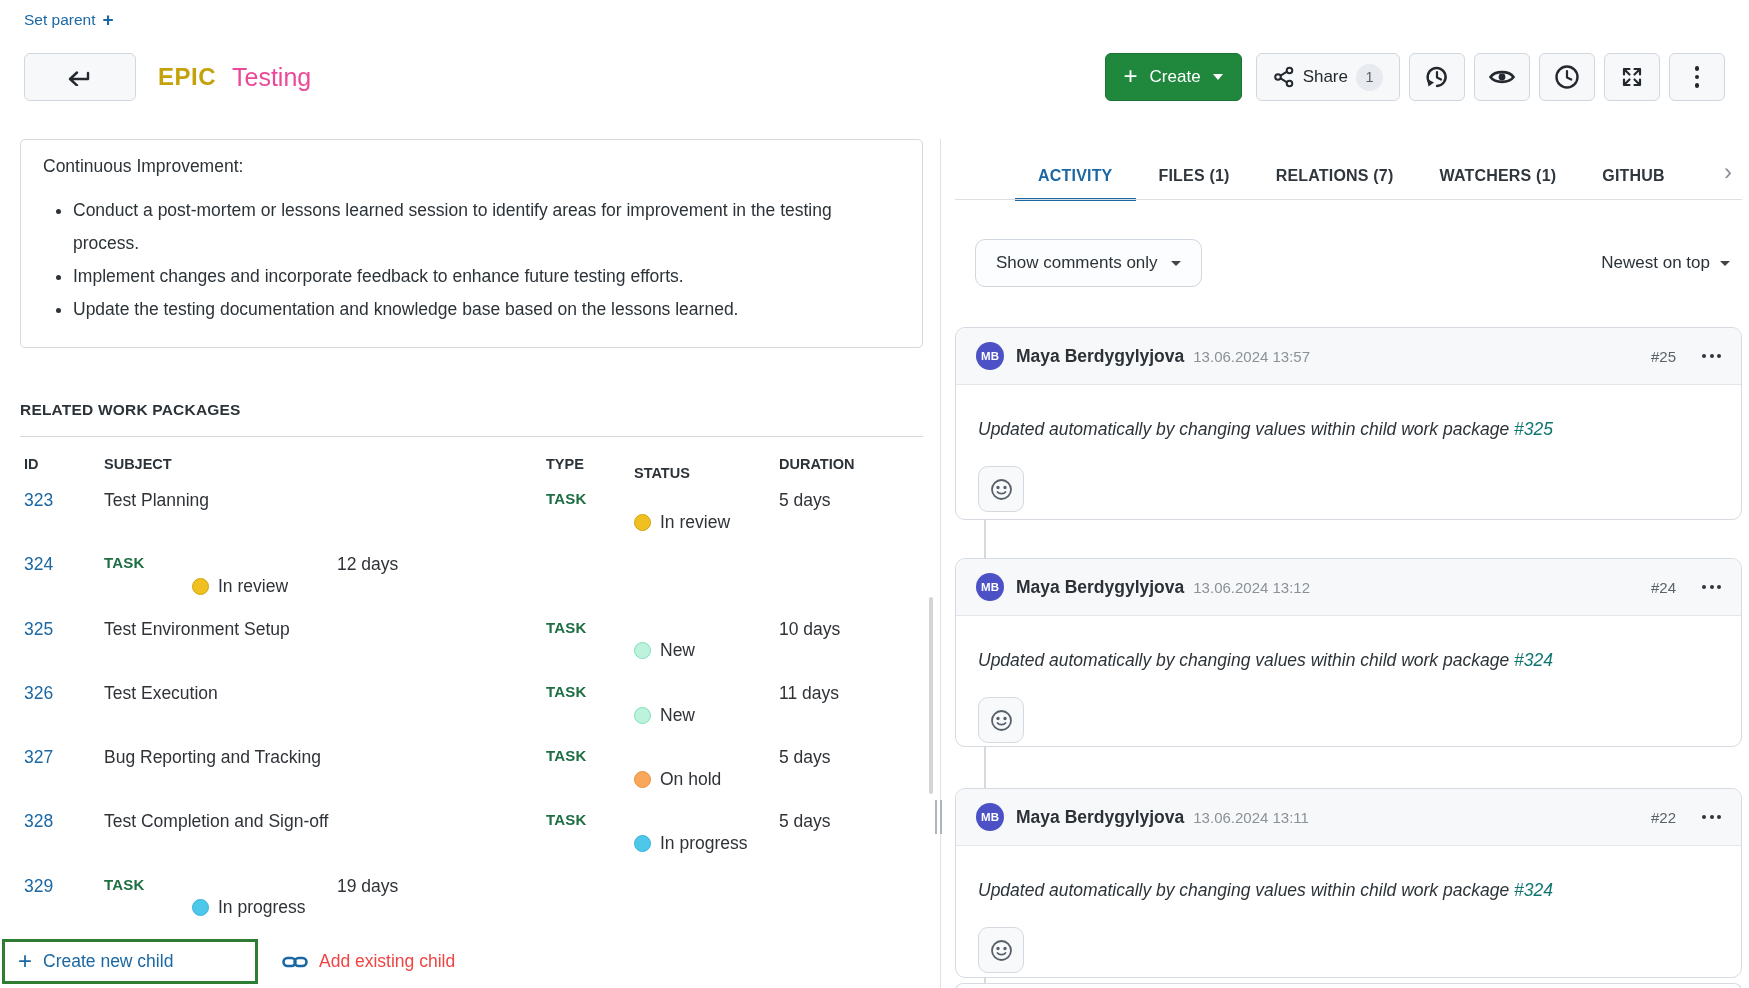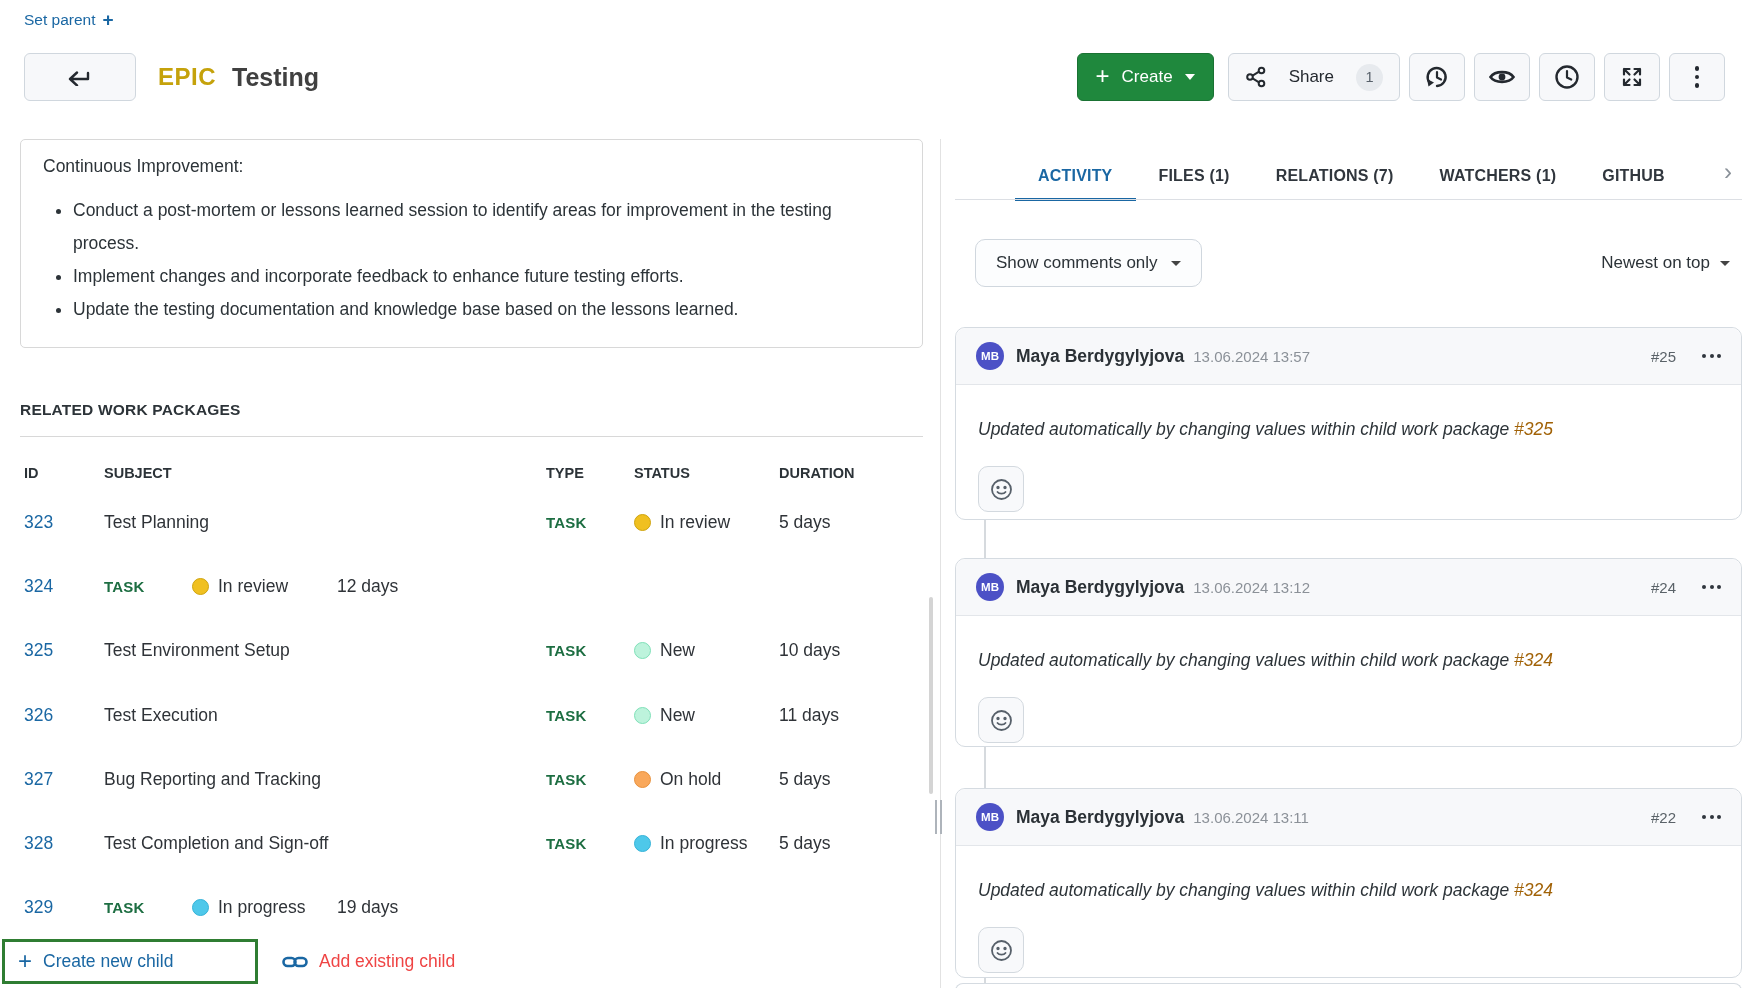--- a/index.html
+++ b/index.html
@@ -9,50 +9,50 @@
 
   
   .set-parent { left:24px; top:10px; display:flex; align-items:center; gap:7px;
                 color:#1A67A3; font-size:15.5px; cursor:pointer; }
   .set-parent .plus { font-size:19px; font-weight:700; line-height:1; }
 
   .header-row { left:24px; top:52px; width:1701px; height:50px; display:flex; align-items:center; }
   .back-btn { width:112px; height:48px; background:#f7f8fa; border:1px solid #d0d7de;
               border-radius:6px; display:flex; align-items:center; justify-content:center; cursor:pointer; }
   .wp-type { margin-left:22px; font-size:24px; font-weight:700; color:#C5A20B; letter-spacing:.5px; }
-  .wp-title { margin-left:16px; font-size:25px; font-weight:700; color:#404040; }
+  .wp-title { margin-left:16px; font-size:25px; font-weight:400; color:#ec4899; }
   .hdr-spacer { flex:1; }
   .create-btn { height:48px; padding:0 18px; background:#1F883D; border:1px solid #1a7233;
                 border-radius:6px; color:#fff; display:flex; align-items:center; gap:12px;
                 font-size:17px; cursor:pointer; }
   .create-btn .plus { font-size:24px; font-weight:400; line-height:1; margin-top:-2px; }
   .caret { width:0; height:0; border-left:5.5px solid transparent; border-right:5.5px solid transparent;
            border-top:6px solid #fff; }
   .share-btn { height:48px; margin-left:14px; padding:0 16px; background:#f7f8fa;
                border:1px solid #d0d7de; border-radius:6px; display:flex; align-items:center;
-               gap:22px; font-size:17px; color:#24292f; cursor:pointer; }
+               gap:8px; font-size:17px; color:#24292f; cursor:pointer; }
   .share-badge { min-width:27px; height:27px; border-radius:14px; background:#e7eaee;
                  color:#57606a; font-size:14.5px; display:flex; align-items:center; justify-content:center; }
   .icon-btn { width:56px; height:48px; margin-left:9px; background:#f7f8fa; border:1px solid #d0d7de;
               border-radius:6px; display:flex; align-items:center; justify-content:center; cursor:pointer; }
   .icon-btn:first-of-type { margin-left:15px; }
   .kebab-v { display:flex; flex-direction:column; gap:4px; }
   .kebab-v i { width:4.5px; height:4.5px; border-radius:50%; background:#24292f; }
 
   
   .desc-box { left:20px; top:139px; width:903px; height:209px; border:1px solid #d8d8d8;
               border-radius:5px; padding:16px 22px; font-size:17.5px; color:#2c3338; }
   .desc-box ul { margin:17px 0 0 30px; }
   .desc-box li { line-height:33px; padding-right:4px; }
 
   
   .rel-heading { left:20px; top:401px; font-size:15.5px; font-weight:700; letter-spacing:.2px; color:#2c3338; }
   .rel-rule { left:20px; top:436px; width:903px; height:1px; background:#d8d8d8; }
   .rel-table { left:24px; top:456px; width:899px; }
-  .trow { display:flex; align-items:center; }
+  .trow { display:flex; }
   .thead { font-size:14.5px; font-weight:700; color:#2c3338; height:34px; }
   .tbody .trow { height:64.3px; font-size:17.5px; }
   .c-id { width:80px; }
   .c-subject { width:442px; }
   .c-type { width:88px; }
   .c-status { width:145px; display:flex; align-items:center; gap:9px; }
   .c-duration { flex:1; }
   .tbody .c-id a { color:#1A67A3; text-decoration:none; cursor:pointer; }
   .tbody .c-type { font-weight:700; font-size:15px; color:#1D6E42; letter-spacing:.2px; }
   .dot { width:17px; height:17px; border-radius:50%; flex:none; }
@@ -96,21 +96,21 @@
   .avatar { width:28px; height:28px; border-radius:50%; background:#4C51C6; color:#fff;
             font-size:11.5px; font-weight:700; display:flex; align-items:center; justify-content:center; flex:none; }
   .author { margin-left:12px; font-size:17.5px; font-weight:700; color:#2b3136;text-align:center; }
   .timestamp { margin-left:9px; font-size:15px; color:#8b9198; }
   .head-spacer { flex:1; }
   .comment-no { font-size:15px; color:#5a6268; }
   .kebab-h { margin-left:26px; display:flex; gap:3.5px; cursor:pointer; }
   .kebab-h i { width:4px; height:4px; border-radius:50%; background:#30363d; }
   .card-body { padding:22px 22px 0 22px; }
   .note { font-style:italic; font-size:17.5px; color:#2c3338; margin-top:12px; }
-  .note a { color:#a16207; text-decoration:none; cursor:pointer; }
+  .note a { color:#0f766e; text-decoration:none; cursor:pointer; }
   .emoji-btn { margin-top:26px; width:46px; height:46px; border:1px solid #d3d9df; background:#f8f9fb;
                border-radius:10px; display:flex; align-items:center; justify-content:center; cursor:pointer; }
   .next-card-sliver { left:955px; top:983px; width:787px; height:8px; background:#fff;
                       border:1px solid #d5dbe1; border-bottom:none; border-radius:10px 10px 0 0; }
   svg { display:block; }
 </style>
 </head>
 <body>
 
 <div class="abs set-parent">

